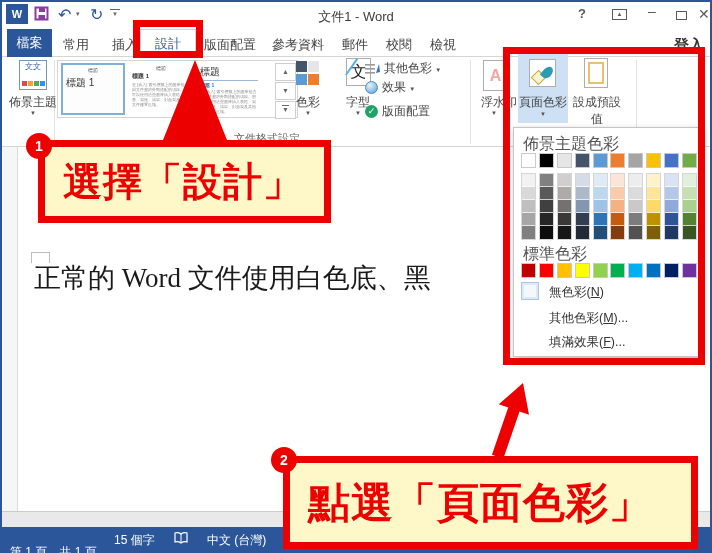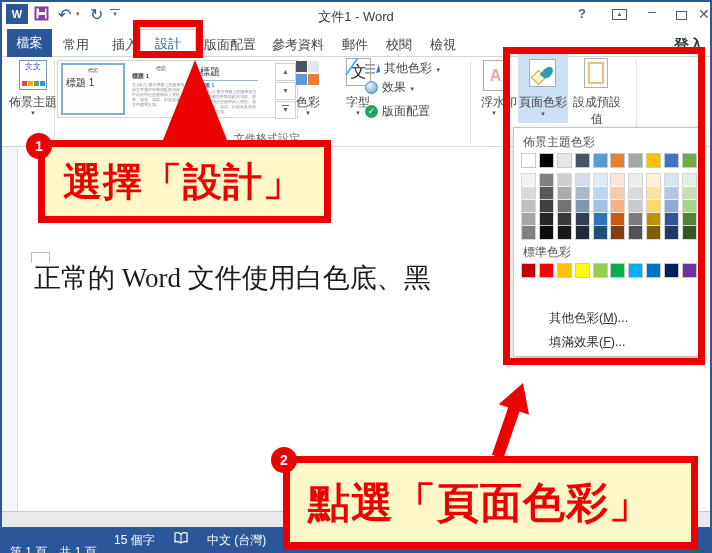--- a/index.html
+++ b/index.html
@@ -97,21 +97,21 @@
   #page{position:absolute;left:15px;top:0;right:0;height:364px;background:#fff;border-left:1px solid #dcdcdc;}
   #page-bottom-gap{position:absolute;left:0;right:0;top:364px;height:16px;background:#e9e9e9;border-top:1px solid #cccccc;}
   #cropmark{position:absolute;left:13px;top:105px;width:19px;height:11px;
             border-top:1px solid #bdbdbd;border-left:1px solid #bdbdbd;border-right:1px solid #bdbdbd;}
   #doc-text{position:absolute;left:16px;top:113px;font-size:27px;color:#1a1a1a;white-space:nowrap;
             font-family:"Liberation Serif",serif;}
 
   
   #dropdown{position:absolute;left:513px;top:127px;width:187px;height:230px;background:#fff;
             border:1px solid #c5c5c5;box-shadow:2px 3px 7px rgba(0,0,0,.3);z-index:30;}
-  .dd-header{position:absolute;left:9px;font-size:12px;color:#555;}
+  .dd-header{position:absolute;left:9px;font-size:16px;color:#555;}
   #dd-h1{top:6px;}
   #dd-h2{top:116px;}
   .swrow{position:absolute;left:7px;width:176px;display:flex;justify-content:space-between;}
   #theme-row{top:25px;}
   #std-row{top:135px;}
   .sw{width:15px;height:15px;border:1px solid #c9c9c9;}
   #variants{position:absolute;left:7px;top:45px;width:176px;display:flex;justify-content:space-between;}
   .vcol{width:15px;border:1px solid #d6d6d6;}
   .vcol i{display:block;width:100%;height:13px;border-bottom:1px solid rgba(255,255,255,.7);}
   .vcol i:last-child{border-bottom:none;}
@@ -371,20 +371,24 @@
         <div class="sw" style="background: rgb(255, 192, 0);"></div>
         <div class="sw" style="background: rgb(255, 255, 0);"></div>
         <div class="sw" style="background: rgb(146, 208, 80);"></div>
         <div class="sw" style="background: rgb(0, 176, 80);"></div>
         <div class="sw" style="background: rgb(0, 176, 240);"></div>
         <div class="sw" style="background: rgb(0, 112, 192);"></div>
         <div class="sw" style="background: rgb(0, 32, 96);"></div>
         <div class="sw" style="background: rgb(112, 48, 160);"></div>
       </div>
 
+    <div class="dd-item" id="dd-i0">
+      <span id="nc-swatch"></span>
+      <span class="dd-label"><span>無色彩(</span><u>N</u><span>)</span></span>
+    </div>
     <div class="dd-item" id="dd-i2">
       <span class="dd-label"><span>填滿效果(</span><u>F</u><span>)...</span></span>
     </div>
     <div class="dd-item" id="dd-i1">
       <span class="dd-label"><span>其他色彩(</span><u>M</u><span>)...</span></span>
     </div>
   </div>
 
   <div id="statusbar">
     <span id="status-page">第 1 頁，共 1 頁</span>

